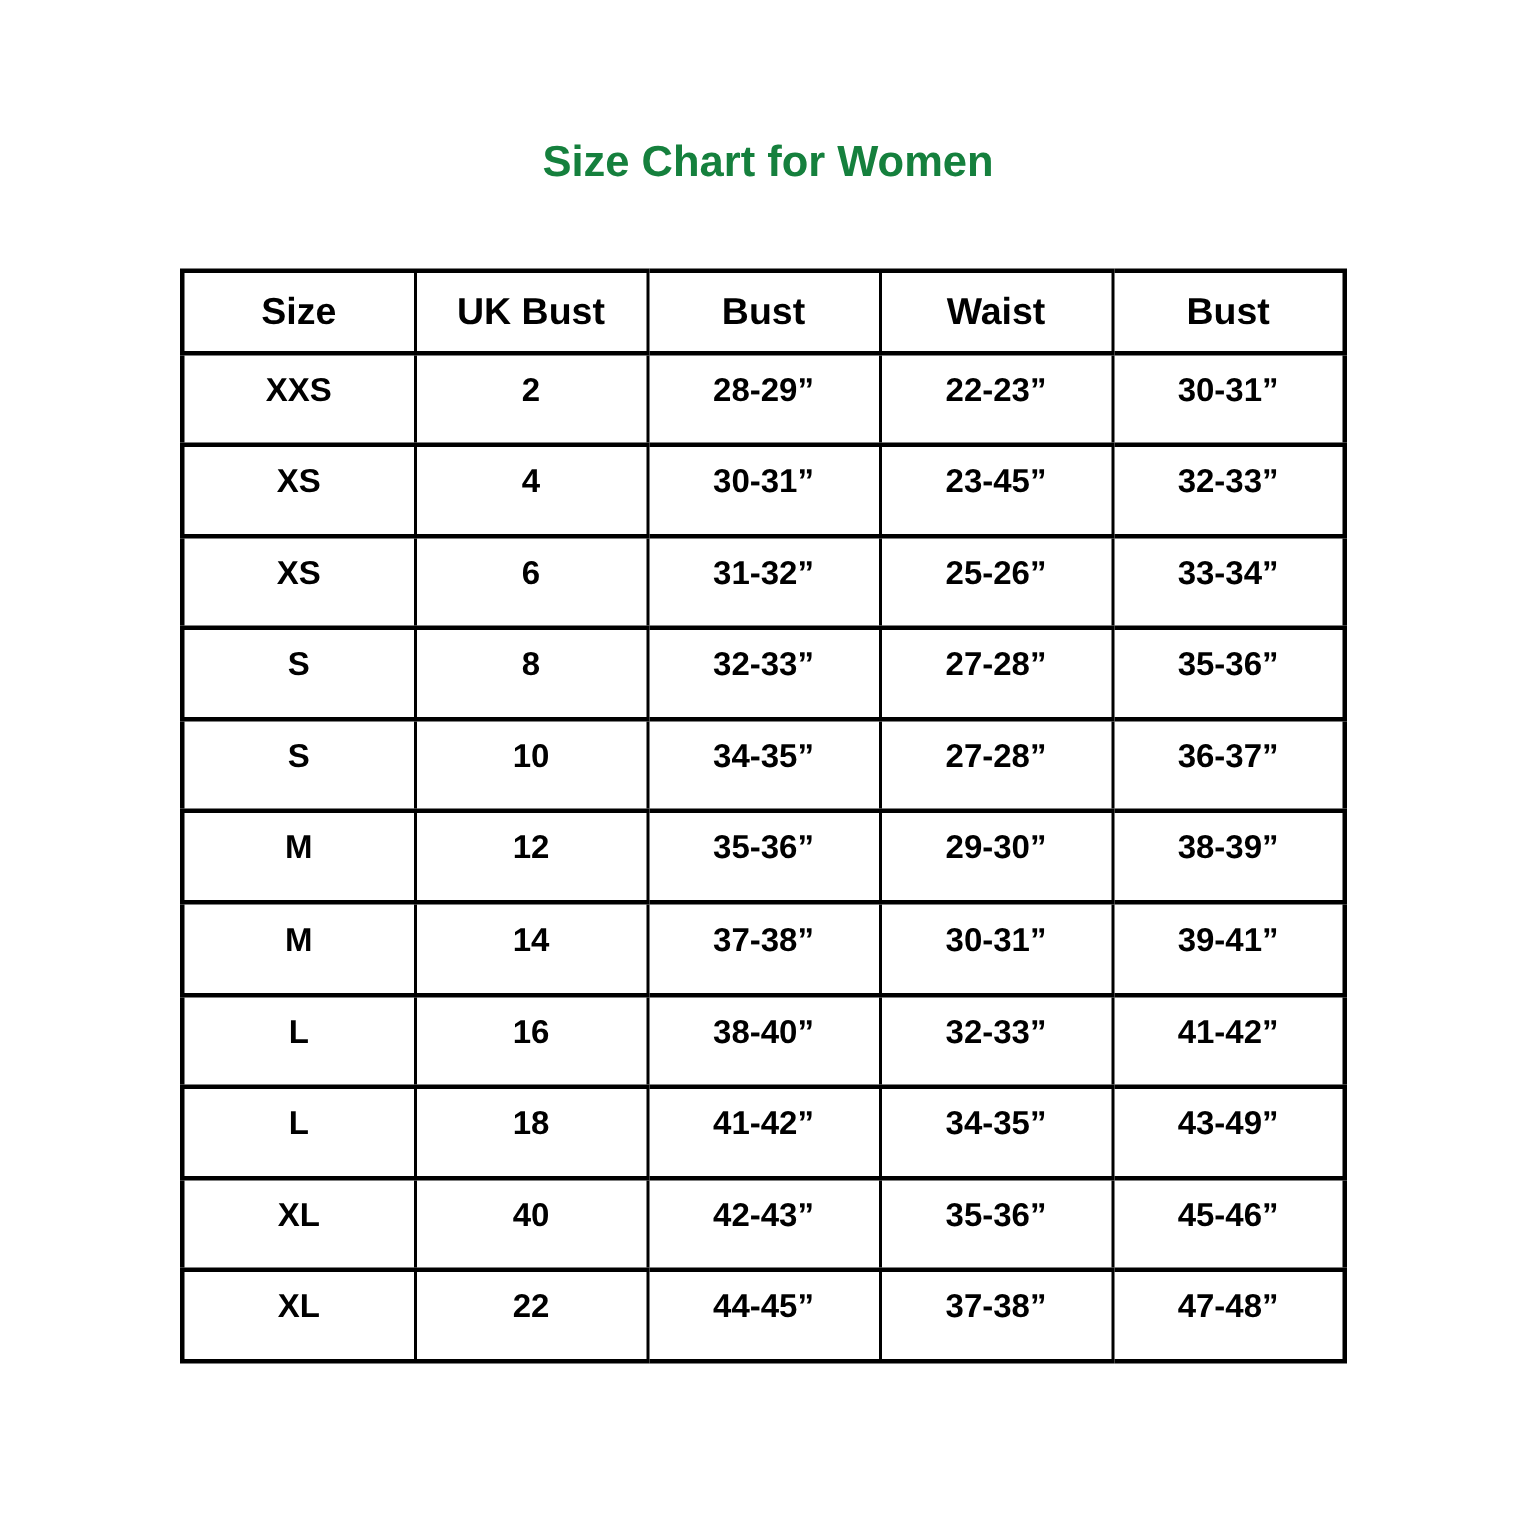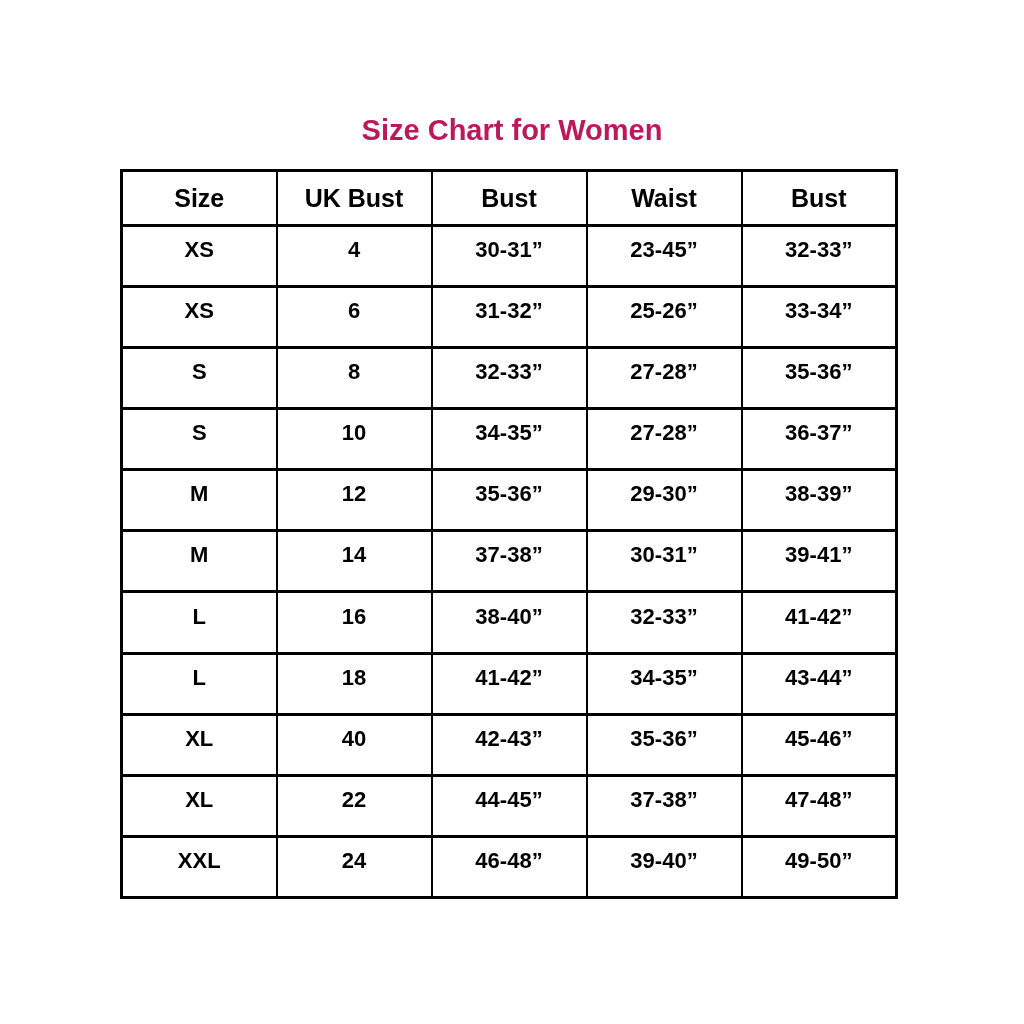--- a/index.html
+++ b/index.html
@@ -10,33 +10,33 @@
   body {
     position: relative;
     width: 1024px;
     height: 1024px;
     font-family: "Liberation Sans", sans-serif;
     color: #000000;
     overflow: hidden;
   }
   .page-title {
     position: absolute;
-    top: 114px;
+    top: 92px;
     left: 0;
     width: 1024px;
     margin: 0;
     text-align: center;
     font-size: 29px;
     font-weight: bold;
-    color: #be185d;
+    color: #15803d;
   }
   table.size-table {
     position: absolute;
     left: 120px;
-    top: 169px;
+    top: 179px;
     width: 778px;
     height: 730px;
     border-collapse: collapse;
     table-layout: fixed;
     border: 3px solid #000000;
   }
   table.size-table th,
   table.size-table td {
     border-top: 3px solid #000000;
     border-bottom: 3px solid #000000;
@@ -69,20 +69,27 @@
     <thead>
       <tr id="header-row">
           <th>Size</th>
           <th>UK Bust</th>
           <th>Bust</th>
           <th>Waist</th>
           <th>Bust</th>
         </tr>
     </thead>
     <tbody id="table-body">
+        <tr>
+          <td>XXS</td>
+          <td>2</td>
+          <td>28-29”</td>
+          <td>22-23”</td>
+          <td>30-31”</td>
+        </tr>
         <tr>
           <td>XS</td>
           <td>4</td>
           <td>30-31”</td>
           <td>23-45”</td>
           <td>32-33”</td>
         </tr>
         <tr>
           <td>XS</td>
           <td>6</td>
@@ -123,38 +130,31 @@
           <td>16</td>
           <td>38-40”</td>
           <td>32-33”</td>
           <td>41-42”</td>
         </tr>
         <tr>
           <td>L</td>
           <td>18</td>
           <td>41-42”</td>
           <td>34-35”</td>
-          <td>43-44”</td>
+          <td>43-49”</td>
         </tr>
         <tr>
           <td>XL</td>
           <td>40</td>
           <td>42-43”</td>
           <td>35-36”</td>
           <td>45-46”</td>
         </tr>
         <tr>
           <td>XL</td>
           <td>22</td>
           <td>44-45”</td>
           <td>37-38”</td>
           <td>47-48”</td>
         </tr>
-        <tr>
-          <td>XXL</td>
-          <td>24</td>
-          <td>46-48”</td>
-          <td>39-40”</td>
-          <td>49-50”</td>
-        </tr>
       </tbody>
   </table>
 </div>
 
 </body></html>

